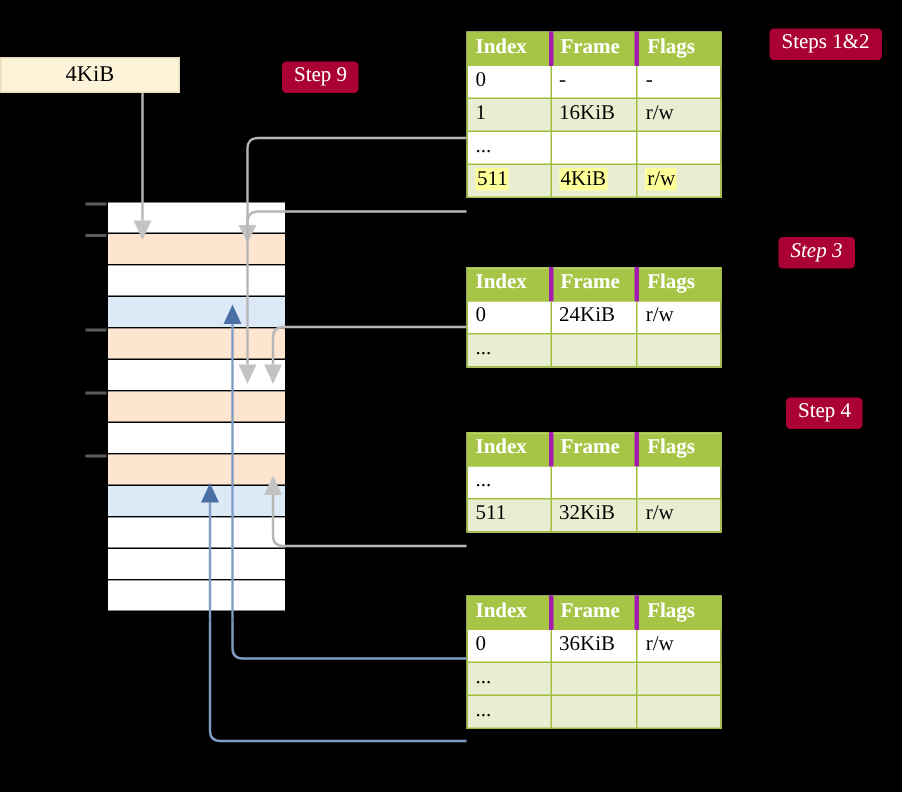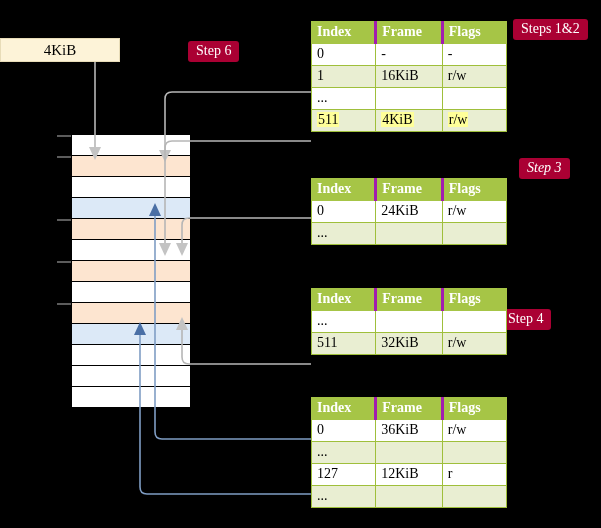--- a/index.html
+++ b/index.html
@@ -42,21 +42,21 @@
     padding: 2px 8px 3px 8px;
     border-radius: 3px;
     white-space: nowrap;
     line-height: 1.15;
     box-shadow: 0 1px 0 rgba(0,0,0,0.4);
     text-align: center;
   }
   .badge-step0  { left: 188px; top: 41px; }
   .badge-step12 { left: 513px; top: 19px; }
   .badge-step3  { left: 519px; top: 158px; font-style: italic; }
-  .badge-step4  { left: 500px; top: 265px; margin-top: 44px; }
+  .badge-step4  { left: 524px; top: 265px; }
 
   
   #memcol {
     position: absolute;
     left: 71px;
     top: 134px;
     width: 118px;
     border: 1px solid #000000;
     border-bottom: none;
     box-sizing: content-box;
@@ -74,21 +74,21 @@
     position: absolute;
     left: 57px;
     width: 14px;
     height: 0;
     border-top: 2px solid #5c5c5c;
   }
 
   
   .ptable {
     position: absolute;
-    width: 196px;
+    width: 170px;
     border-collapse: collapse;
     border: 1px solid #b8c98a;
     font-size: 14px;
     background: #ffffff;
   }
   .ptable td, .ptable th {
     border: 1px solid #9fbf3b;
     padding: 2px 5px 3px 5px;
     height: 19px;
     color: #000000;
@@ -129,21 +129,21 @@
 </style>
 </head>
 <body>
 
 <div id="stage">
 
   <div class="src-box">
     <span>4KiB</span>
   </div>
 
-  <div class="badge badge-step0">Step 6</div>
+  <div class="badge badge-step0">Step 9</div>
   <div class="badge badge-step12">Steps 1&amp;2</div>
   <div class="badge badge-step3">Step 3</div>
   <div class="badge badge-step4">Step 4</div>
 
   <div id="memcol">
       <div class="mem-row mem-white"></div>
       <div class="mem-row mem-orange"></div>
       <div class="mem-row mem-white"></div>
       <div class="mem-row mem-blue"></div>
       <div class="mem-row mem-orange"></div>
@@ -233,25 +233,20 @@
         </tr>
         <tr>
           <td class="c-idx">0</td>
           <td class="c-frame">36KiB</td>
           <td class="c-flags">r/w</td>
         </tr>
         <tr class="alt">
           <td class="c-idx">...</td>
           <td class="c-frame"></td>
           <td class="c-flags"></td>
-        </tr>
-        <tr>
-          <td class="c-idx">127</td>
-          <td class="c-frame">12KiB</td>
-          <td class="c-flags">r</td>
         </tr>
         <tr class="alt">
           <td class="c-idx">...</td>
           <td class="c-frame"></td>
           <td class="c-flags"></td>
         </tr>
       </tbody>
     </table>
 
   <svg id="wires" viewBox="0 0 601 528">

